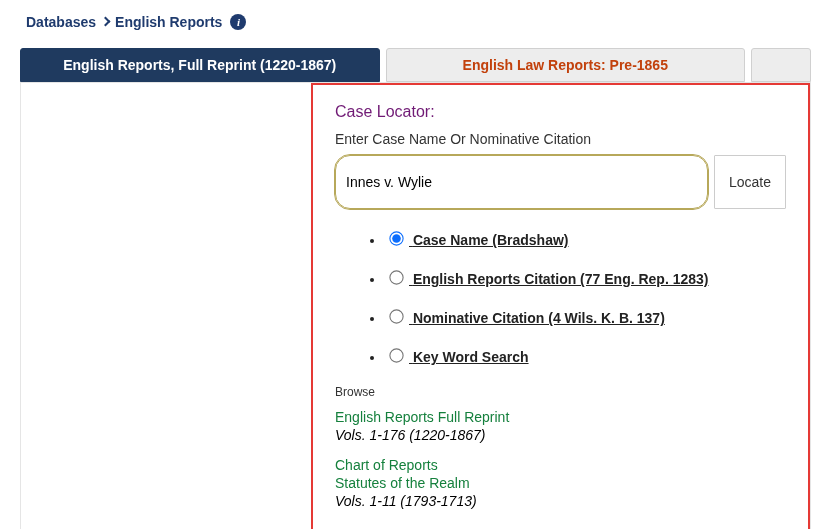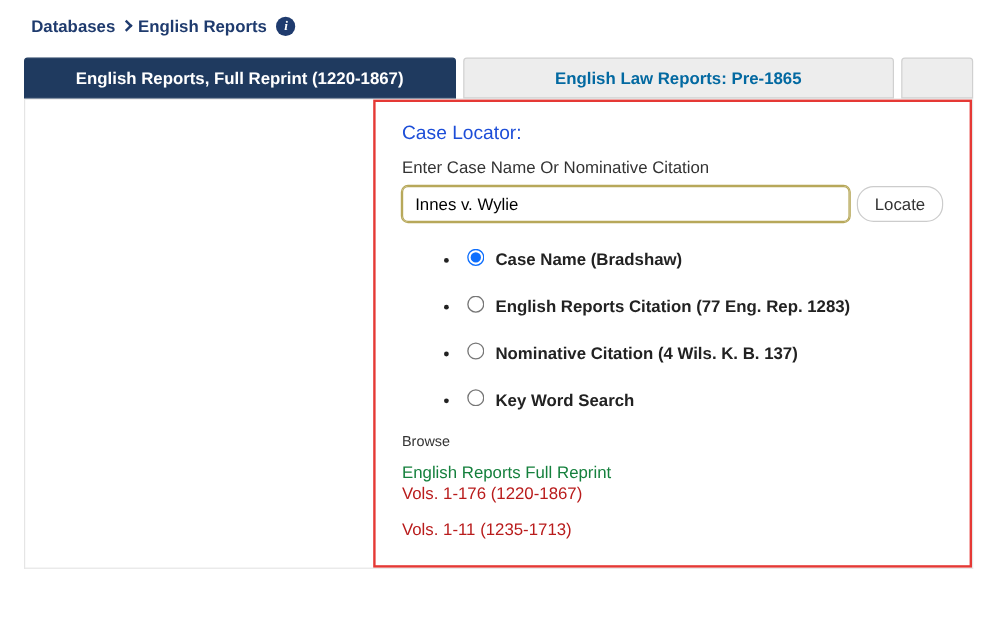--- a/index.html
+++ b/index.html
@@ -52,21 +52,21 @@
     border-bottom: 1px solid #e5e5e5;
   }
   .tab {
     flex: 1;
     text-align: center;
     padding: 8px 10px;
     font-size: 14px;
     font-weight: 600;
     border: 1px solid #d0d0d0;
     background: #ededed;
-    color: #0369a1;
+    color: #c2410c;
     border-radius: 3px 3px 0 0;
     cursor: pointer;
     white-space: nowrap;
     overflow: hidden;
   }
   .tab.active {
     background: #1f3a5f;
     color: #fff;
     border-color: #1f3a5f;
   }
@@ -80,65 +80,66 @@
   .left-spacer { width: 290px; }
   .panel {
     flex: 1;
     border: 2px solid #e53935;
     padding: 18px 22px 22px 22px;
     background: #fff;
   }
 
   .section-title {
     font-size: 16px;
-    color: #1d4ed8;
+    color: #701a75;
     margin-bottom: 10px;
   }
   .sub-label {
     font-weight: 400;
     font-size: 14px;
     margin-bottom: 8px;
   }
 
   .input-row { display: flex; gap: 6px; margin-bottom: 14px; }
   .case-input {
     flex: 1;
-    padding: 6px 10px;
+    padding: 18px 10px;
     font-size: 14px;
     border: 1px solid #b7a85a;
-    border-radius: 5px;
+    border-radius: 15px;
     background: #fff;
     outline: 1px solid #b7a85a;
   }
   .locate-btn {
     padding: 6px 14px;
     font-size: 14px;
     background: #fff;
     border: 1px solid #ccc;
-    border-radius: 14px;
+    border-radius: 1px;
     color: #333;
     cursor: pointer;
   }
 
   ul.options {
     list-style: disc;
     padding-left: 50px;
     margin: 0 0 16px 0;
   }
   ul.options li {
     margin: 20px 0;
     font-weight: 700;
     color: #222;
+    text-decoration: underline;
   }
   ul.options li label { cursor: pointer; }
   ul.options input[type=radio] { margin-right: 6px; transform: scale(1.1); accent-color: #0d6efd; }
 
   .browse-title { font-size: 12px; margin: 8px 0 10px 0; }
   .link { color: #15803d; text-decoration: none; display: inline-block; }
-  .meta { color: #b91c1c; margin: 2px 0 14px 0; }
+  .meta { color: #000000; margin: 2px 0 14px 0; font-style: italic; }
   .link-block { margin-bottom: 2px; }
 </style>
 </head>
 <body>
 
 <div class="breadcrumb">
   <a href="#">Databases</a>
   <span class="chevron-icon"></span>
   <a href="#">English Reports</a>
   <span class="info-icon">i</span>
@@ -189,15 +190,21 @@
       </li>
     </ul>
 
     <div class="browse-title">Browse</div>
 
     <div class="link-block">
       <a href="#" class="link">English Reports Full Reprint</a>
     </div>
     <div class="meta">Vols. 1-176 (1220-1867)</div>
 
-    <div class="meta" style="margin-bottom:0">Vols. 1-11 (1235-1713)</div>
+    <div class="link-block">
+      <a href="#" class="link">Chart of Reports</a>
+    </div>
+    <div class="link-block">
+      <a href="#" class="link">Statutes of the Realm</a>
+    </div>
+    <div class="meta" style="margin-bottom:0">Vols. 1-11 (1793-1713)</div>
   </div>
 </div>
 
 </body></html>

